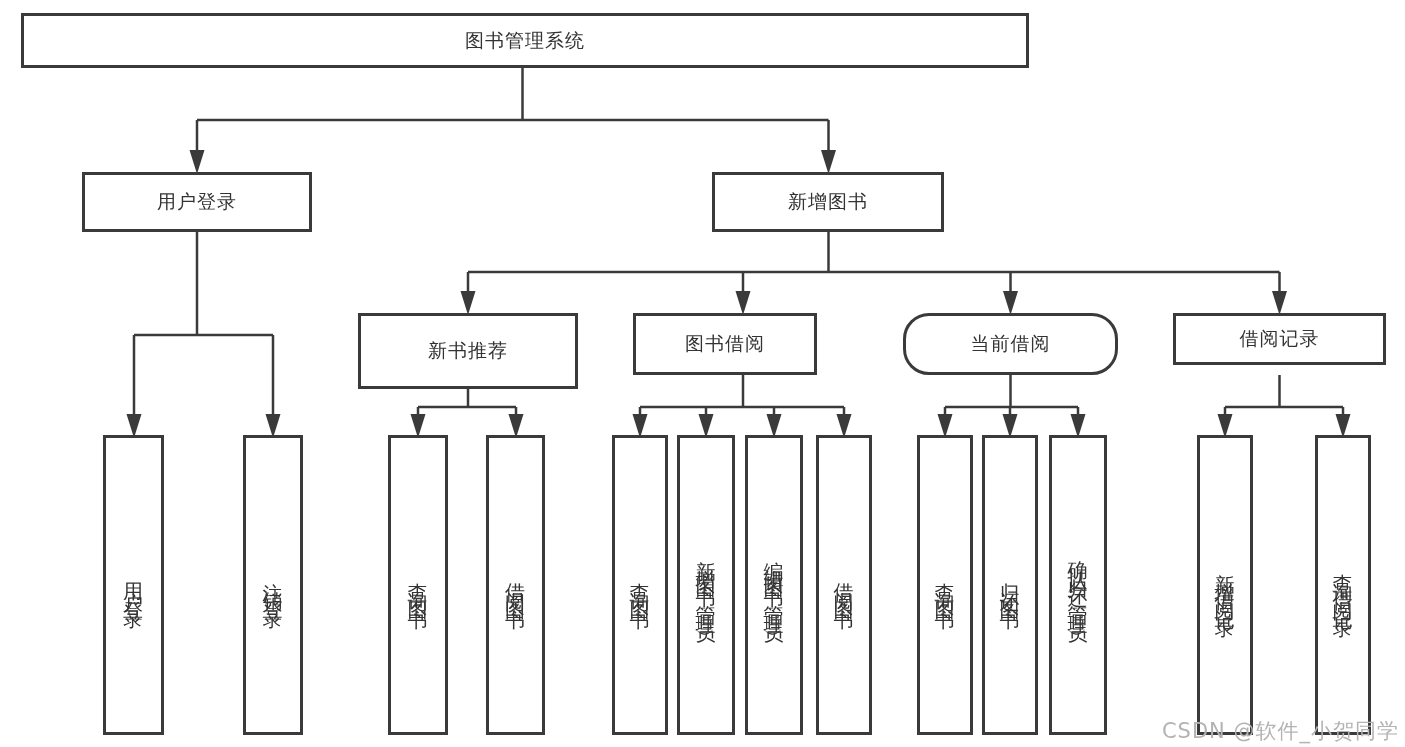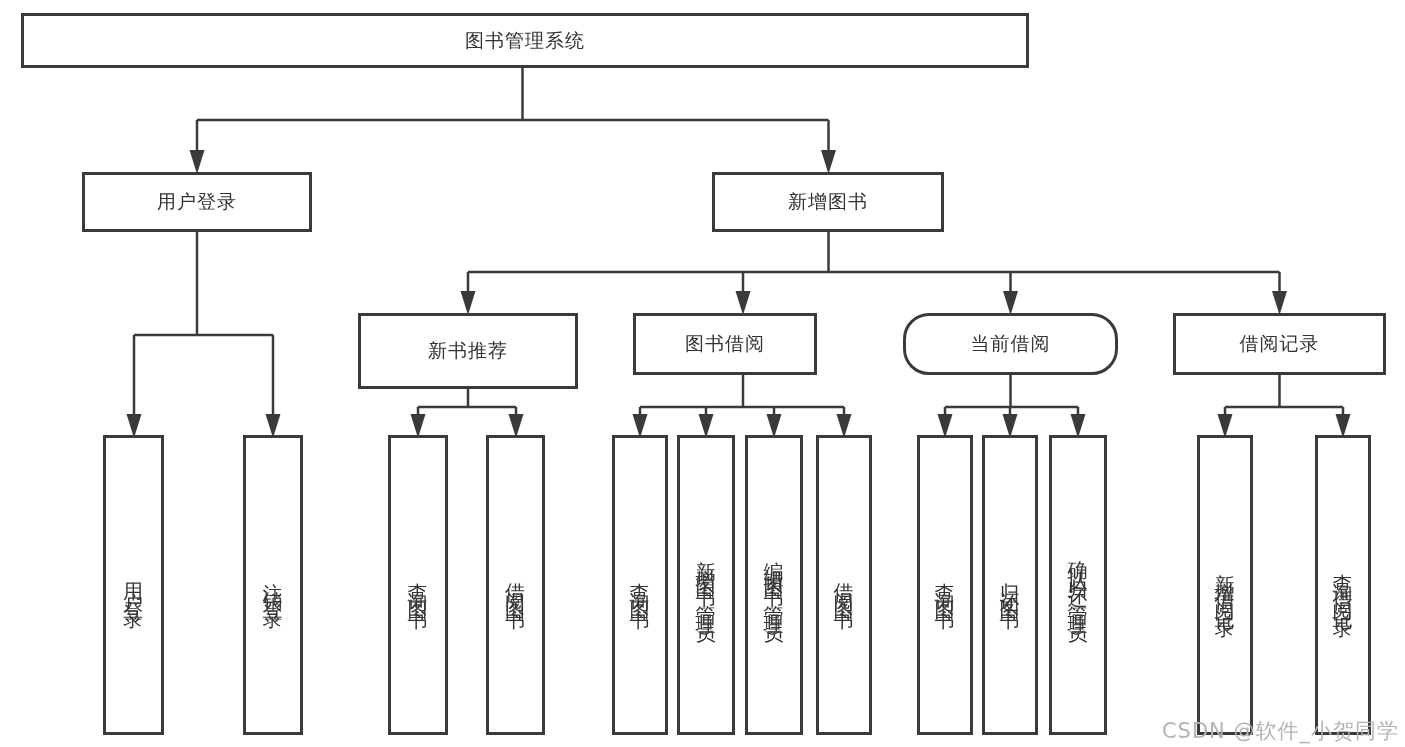--- a/index.html
+++ b/index.html
@@ -148,21 +148,21 @@
 
   <div class="node h" style="left:358px; top:313px; width:220px; height:76px;">
     <span>新书推荐</span>
   </div>
   <div class="node h" style="left:633px; top:313px; width:184px; height:62px;">
     <span>图书借阅</span>
   </div>
   <div class="node h" style="left:903px; top:313px; width:215px; height:62px;border-radius:26px;">
     <span>当前借阅</span>
   </div>
-  <div class="node h" style="left:1173px; top:313px; width:213px; height:62px;">
+  <div class="node h" style="left:1173px; top:313px; width:213px; height:52px;">
     <span>借阅记录</span>
   </div>
 
   <div class="node v" style="left:103px; top:435px; width:61px; height:300px;">
     <span>用户登录</span>
   </div>
   <div class="node v" style="left:243px; top:435px; width:60px; height:300px;">
     <span>注销登录</span>
   </div>
 

